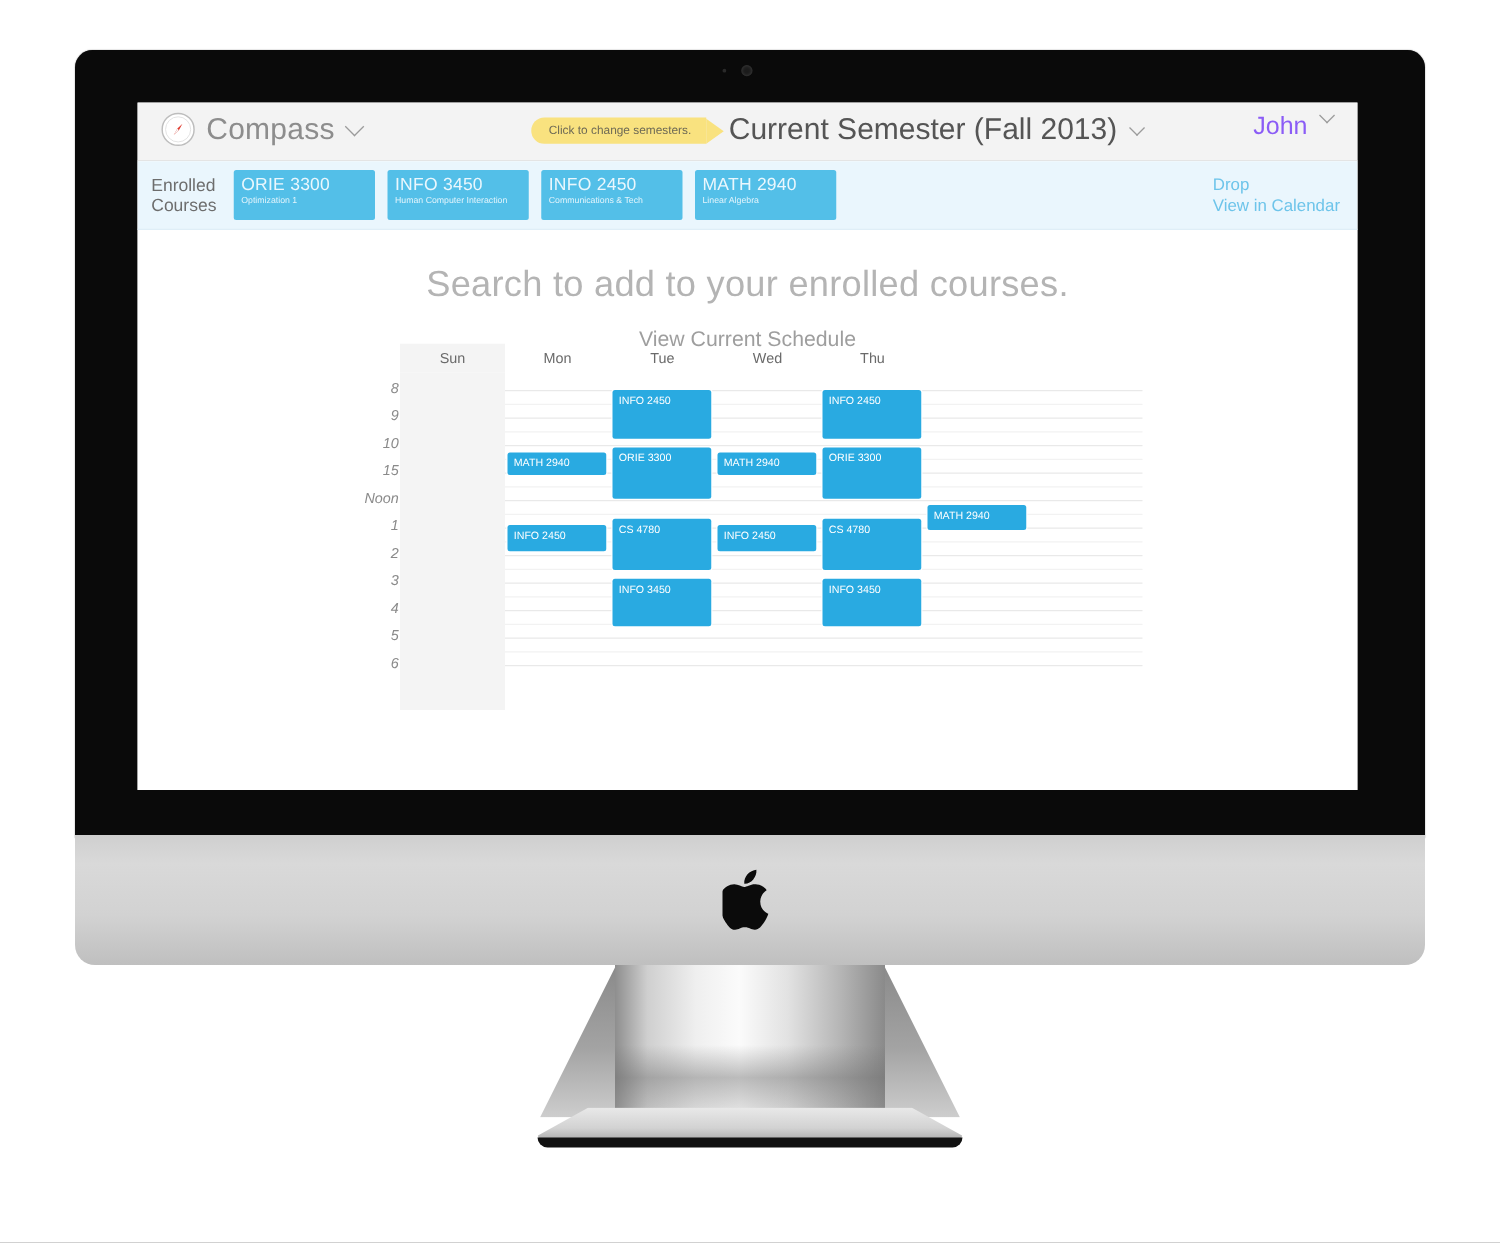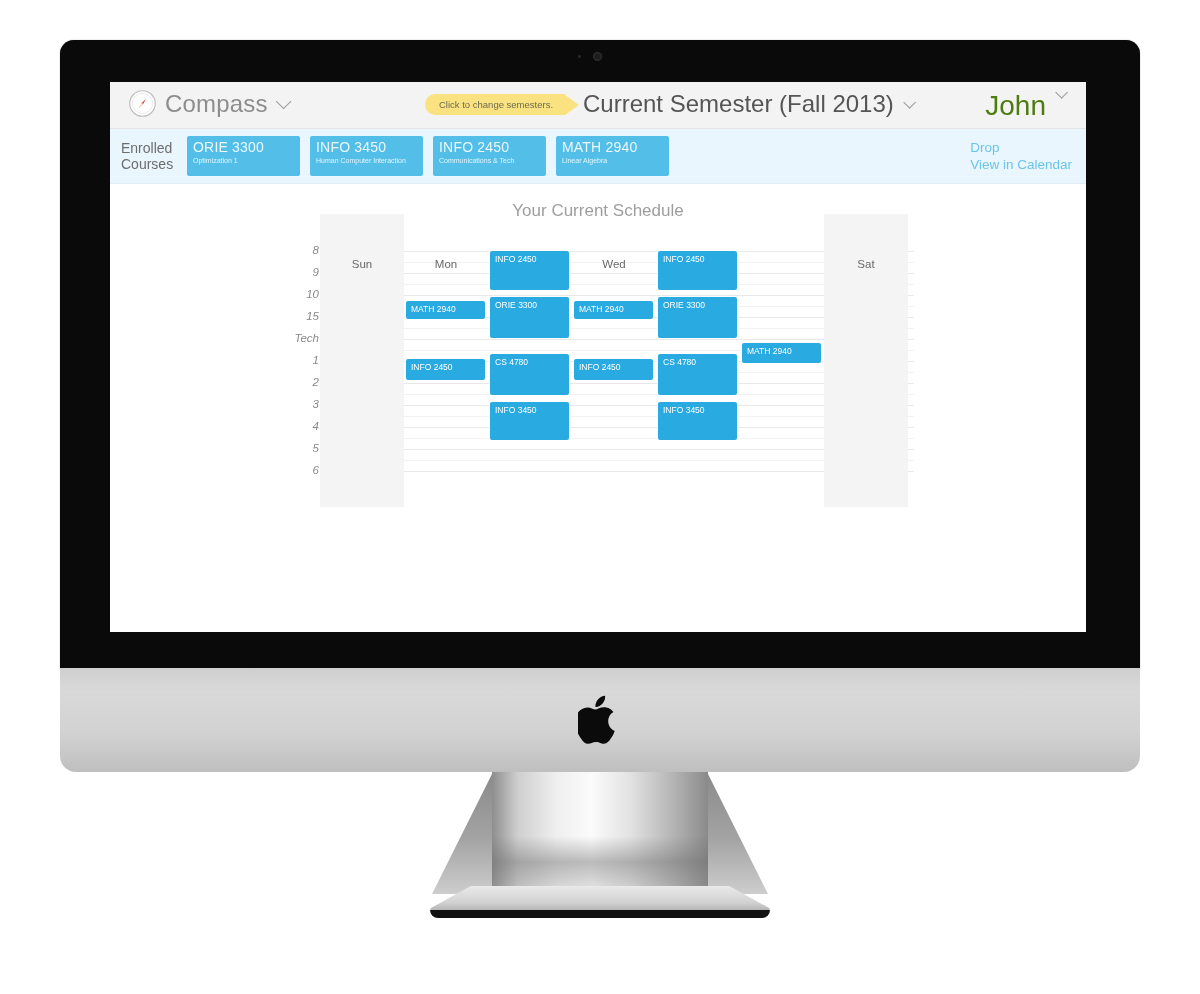--- a/index.html
+++ b/index.html
@@ -124,21 +124,21 @@
   .callout-tip {
     width: 0; height: 0; border-top: 10.5px solid transparent;
     border-bottom: 10.5px solid transparent; border-left: 14px solid #f9e27f;
   }
   .semester-label {
     position: absolute; left: 473px; top: 8px;
     font-size: 24px; color: #555; font-weight: 300; display: flex; align-items: center; gap: 9px;
   }
   .user-menu {
     position: absolute; right: 22px; top: 8px;
-    font-size: 28px; color: #4d7c0f; font-weight: 300; display: flex; gap: 9px;
+    font-size: 20px; color: #8b5cf6; font-weight: 300; display: flex; gap: 9px;
   }
 
   
   .body-split { display: flex; height: 503px; }
   .sidebar { width: 251px; background: #efefef; border-right: 1px solid #e1e1e1; }
   .search-wrap {
     height: 34px; background: #fafafa; border-bottom: 1px solid #e6e6e6;
     display: flex; align-items: center; justify-content: center; gap: 7px;
   }
   .search-icon { width: 14px; height: 14px; }
@@ -178,21 +178,21 @@
   .timecol { position: absolute; left: 0; top: 0; width: 37px; height: 270px; }
   .time-lbl {
     position: absolute; right: 0; font-size: 11.5px; color: #8a8a8a;
     font-style: italic; font-weight: 300; transform: translateY(-7px);
   }
   .daycols { position: absolute; left: 38px; top: 0; width: 594px; height: 270px; }
   .daycol { position: absolute; top: 0; width: 84px; height: 270px; }
   .daycol.weekend { background: #f4f4f4; }
   .dayhead {
     position: absolute; top: -17px; width: 100%; text-align: center;
-    font-size: 11.5px; color: #6a6a6a; margin-top: 38px;
+    font-size: 11.5px; color: #6a6a6a;
   }
   .gridlines { position: absolute; left: 38px; top: 14px; width: 594px; height: 242px; }
   .gl { position: absolute; left: 0; width: 594px; height: 1px; background: #e9e9e9; }
   .gl.half { background: #f2f2f2; }
   .weekend-head-bg { position: absolute; top: -23px; height: 23px; width: 84px; background: #f4f4f4; }
 
   .event {
     position: absolute; background: #29aae1; border-radius: 2px;
     color: #fff; font-size: 8.5px; padding: 3px 0 0 5px; overflow: hidden;
     box-shadow: 0 0 0 1px rgba(255,255,255,.9);
@@ -287,29 +287,30 @@
             <div class="chip-code">MATH 2940</div>
             <div class="chip-sub">Linear Algebra</div>
           </div>
 
           <div class="strip-actions">
             <span class="strip-link">Drop</span>
             <span class="strip-link">View in Calendar</span>
           </div>
         </div>
 
-        <div class="subhead">Your Current Schedule</div>
+        <div class="headline">Search to add to your enrolled courses.</div>
+        <div class="subhead">View Current Schedule</div>
 
         <div class="cal" id="calendar">
           <div class="timecol" id="timecol">
               <div class="time-lbl" style="top: 14px;">8</div>
               <div class="time-lbl" style="top: 36px;">9</div>
               <div class="time-lbl" style="top: 58px;">10</div>
               <div class="time-lbl" style="top: 80px;">15</div>
-              <div class="time-lbl" style="top: 102px;">Tech</div>
+              <div class="time-lbl" style="top: 102px;">Noon</div>
               <div class="time-lbl" style="top: 124px;">1</div>
               <div class="time-lbl" style="top: 146px;">2</div>
               <div class="time-lbl" style="top: 168px;">3</div>
               <div class="time-lbl" style="top: 190px;">4</div>
               <div class="time-lbl" style="top: 212px;">5</div>
               <div class="time-lbl" style="top: 234px;">6</div>
             </div>
           <div class="gridlines" id="gridlines">
               <div class="gl" style="top: 0px;"></div>
               <div class="gl half" style="top: 11px;"></div>
@@ -343,24 +344,20 @@
               </div>
               <div class="daycol" style="left: 168px;">
                 <div class="dayhead">Tue</div>
               </div>
               <div class="daycol" style="left: 252px;">
                 <div class="dayhead">Wed</div>
               </div>
               <div class="daycol" style="left: 336px;">
                 <div class="dayhead">Thu</div>
               </div>
-              <div class="daycol weekend" style="left: 504px;">
-                <div class="weekend-head-bg"></div>
-                <div class="dayhead">Sat</div>
-              </div>
               <div class="event" style="left: 86px; width: 79px; top: 63.5px; height: 18.7px;">MATH 2940</div>
               <div class="event" style="left: 86px; width: 79px; top: 121.8px; height: 20.9px;">INFO 2450</div>
               <div class="event" style="left: 170px; width: 79px; top: 14px; height: 38.5px;">INFO 2450</div>
               <div class="event" style="left: 170px; width: 79px; top: 60.2px; height: 40.7px;">ORIE 3300</div>
               <div class="event" style="left: 170px; width: 79px; top: 117.4px; height: 40.7px;">CS 4780</div>
               <div class="event" style="left: 170px; width: 79px; top: 164.7px; height: 38.5px;">INFO 3450</div>
               <div class="event" style="left: 254px; width: 79px; top: 63.5px; height: 18.7px;">MATH 2940</div>
               <div class="event" style="left: 254px; width: 79px; top: 121.8px; height: 20.9px;">INFO 2450</div>
               <div class="event" style="left: 338px; width: 79px; top: 14px; height: 38.5px;">INFO 2450</div>
               <div class="event" style="left: 338px; width: 79px; top: 60.2px; height: 40.7px;">ORIE 3300</div>

